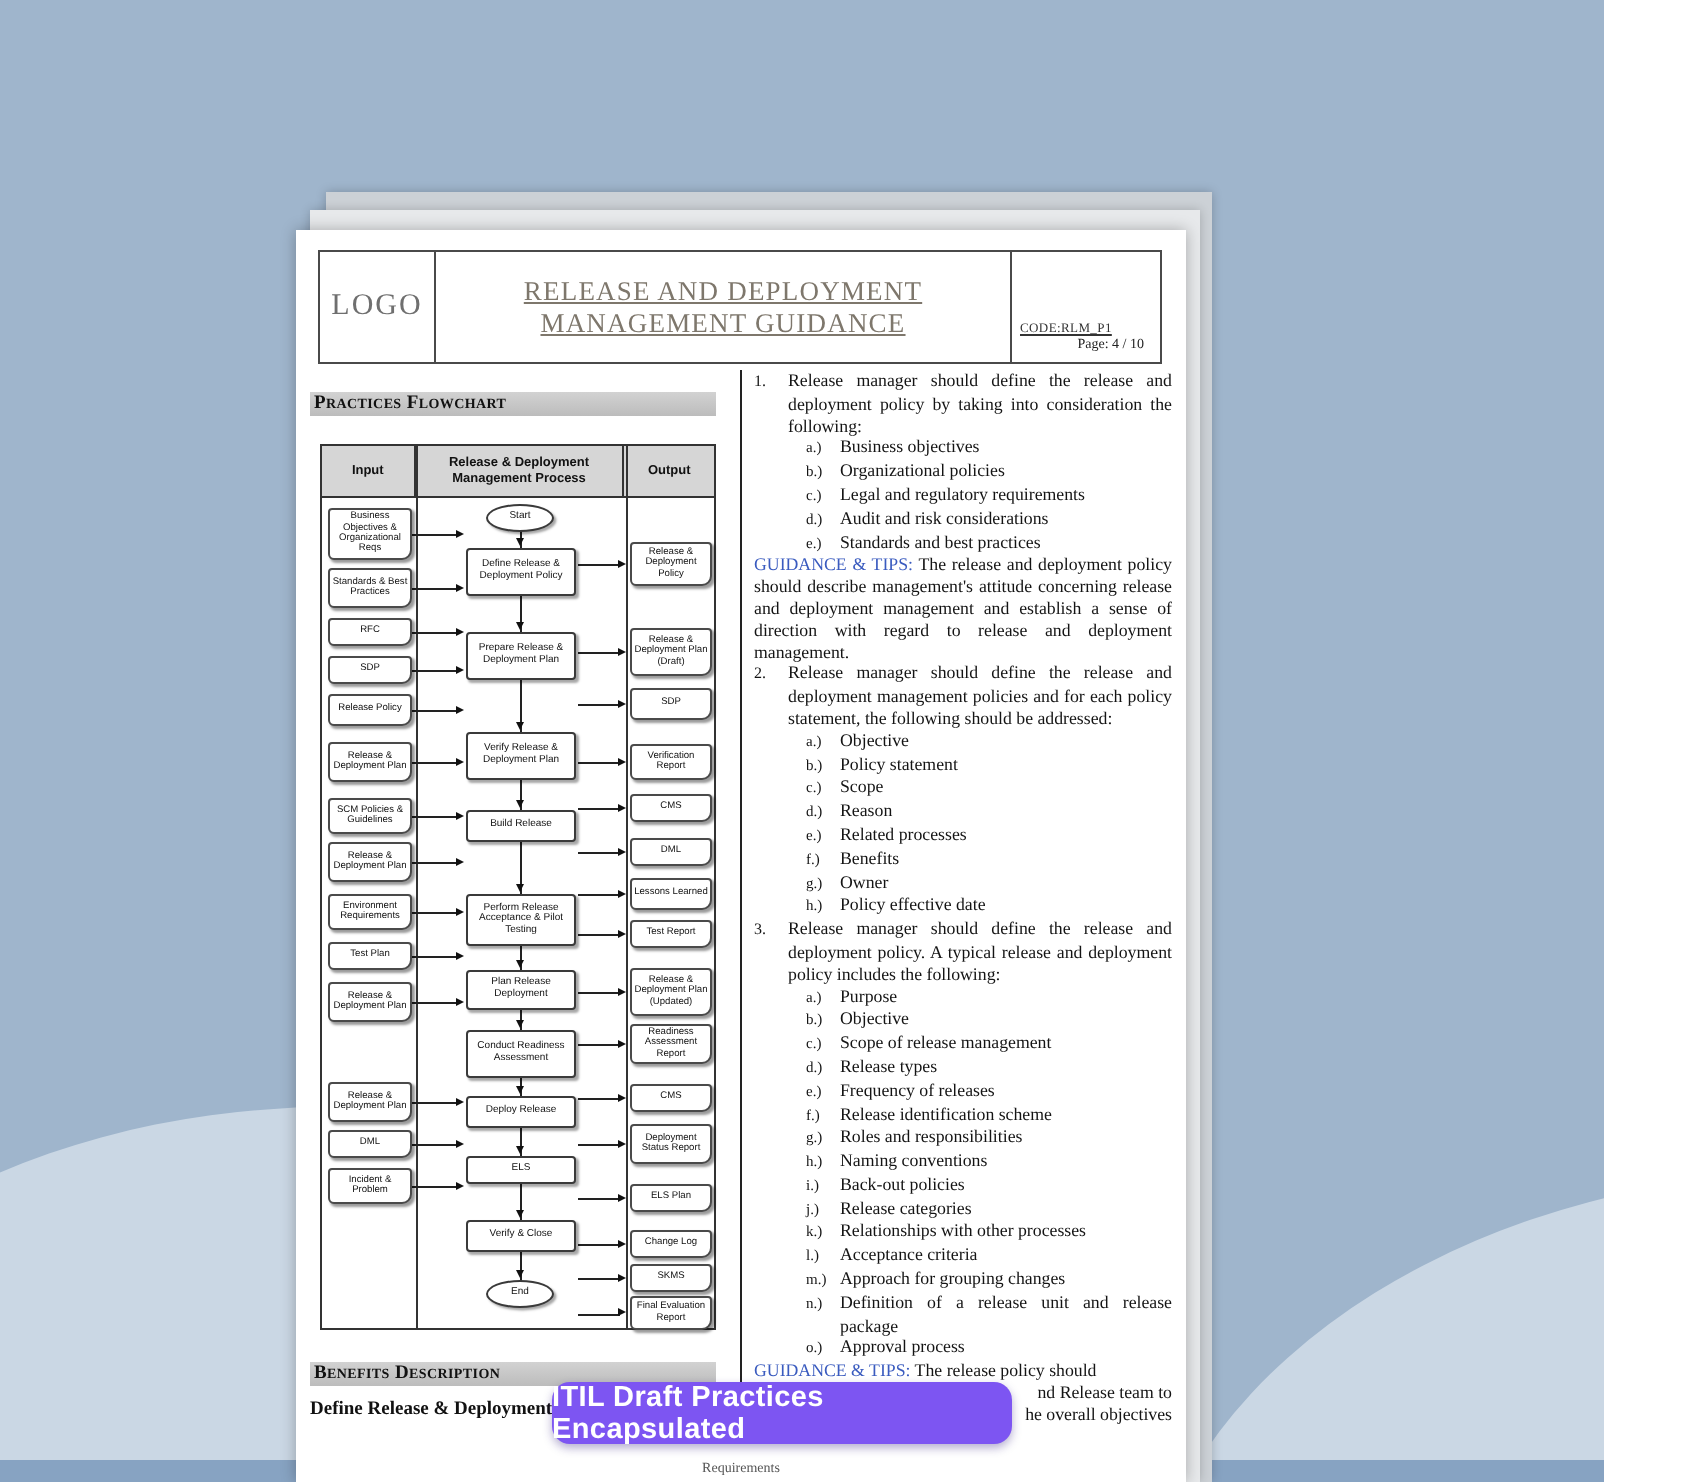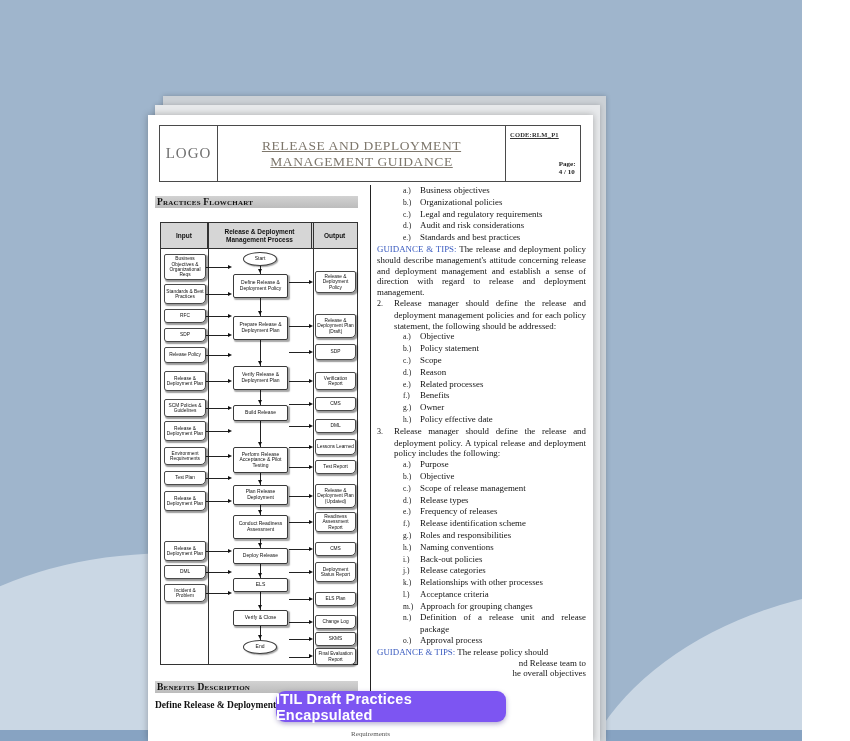--- a/index.html
+++ b/index.html
@@ -18,21 +18,21 @@
   .page-back2 { position:absolute; left:163px; top:96px; width:443px; height:645px; background:#ccd1d6; box-shadow:0 0 5px rgba(0,0,0,.22); z-index:1; }
   .page-back1 { position:absolute; left:155px; top:105px; width:445px; height:636px; background:#e7e9eb; box-shadow:0 0 5px rgba(0,0,0,.2); z-index:1; }
   .page { position:absolute; left:148px; top:115px; width:445px; height:626px; background:#ffffff; box-shadow:0 0 7px rgba(0,0,0,.28); z-index:2; overflow:hidden; }
 
   
   .hdr { position:absolute; left:11px; top:10px; width:422px; height:57px; border:1.2px solid #4a4a4a; display:flex; }
   .hdr-logo { width:58px; border-right:1px solid #4a4a4a; display:flex; align-items:center; justify-content:center;
               font-size:15px; letter-spacing:1px; color:#6f6f6f; }
   .hdr-title { flex:1; border-right:1px solid #4a4a4a; display:flex; flex-direction:column; align-items:center; justify-content:center;
                color:#7e776c; font-size:13.5px; letter-spacing:.6px; line-height:16px; text-align:center;text-decoration:underline; }
-  .hdr-right { width:74px; display:flex; flex-direction:row; justify-content:flex-start; padding:5px 4px;font-weight:bold; }
+  .hdr-right { width:74px; display:flex; flex-direction:column; justify-content:flex-end; padding:5px 4px; }
   .hdr-code { font-size:6.5px; color:#333; text-decoration:underline; letter-spacing:.2px; }
   .hdr-page { font-size:7px; color:#222; align-self:flex-end; padding-right:4px; }
 
   
   .secbar { position:absolute; left:7px; width:203px; height:12px; background:linear-gradient(#d2d2d2,#bcbcbc);
             font-variant:small-caps; font-weight:bold; font-size:9.5px; color:#111; line-height:12px; padding-left:2px; letter-spacing:.2px; }
   .secbar.flow { top:81px; }
   .secbar.desc { top:566px; }
   .desc-text { position:absolute; left:7px; top:585px; font-size:9.5px; font-weight:600; color:#111; }
 
@@ -228,20 +228,21 @@
         <div class="doc" style="top: 425px; height: 17px; left: 154px; width: 41px;">Final Evaluation Report</div>
         <div class="hline" style="top: 433.5px; left: 128px; width: 21px;"></div>
         <div class="arr-r" style="top: 431px; left: 148px;"></div>
       </div>
 
     <div class="secbar desc">Benefits Description</div>
     <div class="desc-text">Define Release &amp; Deployment</div>
 
     <div class="divider"></div>
     <div class="rcol">
+        <div class="rrow num"><span class="rlab">1.</span>Release manager should define the release and deployment policy by taking into consideration the following:</div>
         <div class="rrow sub"><span class="slab">a.)</span>Business objectives</div>
         <div class="rrow sub"><span class="slab">b.)</span>Organizational policies</div>
         <div class="rrow sub"><span class="slab">c.)</span>Legal and regulatory requirements</div>
         <div class="rrow sub"><span class="slab">d.)</span>Audit and risk considerations</div>
         <div class="rrow sub"><span class="slab">e.)</span>Standards and best practices</div>
         <div class="guid"><span class="glab">GUIDANCE &amp; TIPS:</span> The release and deployment policy should describe management's attitude concerning release and deployment management and establish a sense of direction with regard to release and deployment management.</div>
         <div class="rrow num"><span class="rlab">2.</span>Release manager should define the release and deployment management policies and for each policy statement, the following should be addressed:</div>
         <div class="rrow sub"><span class="slab">a.)</span>Objective</div>
         <div class="rrow sub"><span class="slab">b.)</span>Policy statement</div>
         <div class="rrow sub"><span class="slab">c.)</span>Scope</div>

